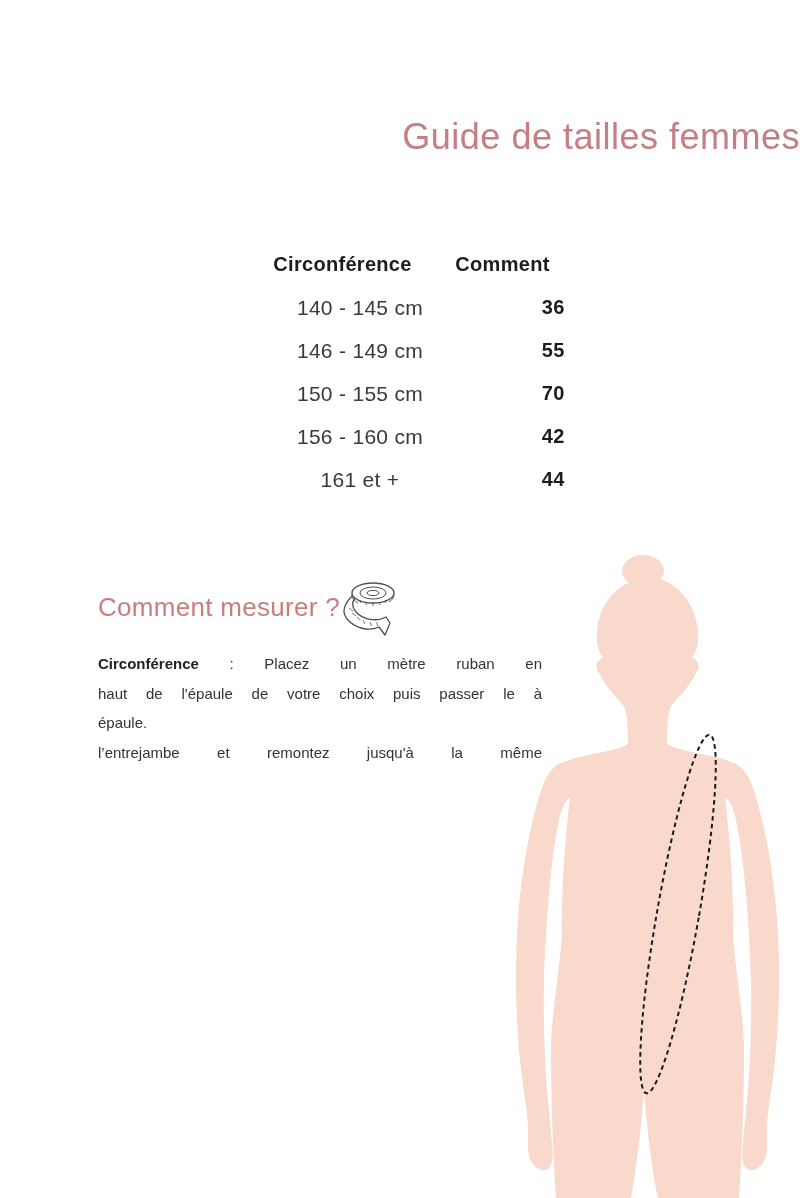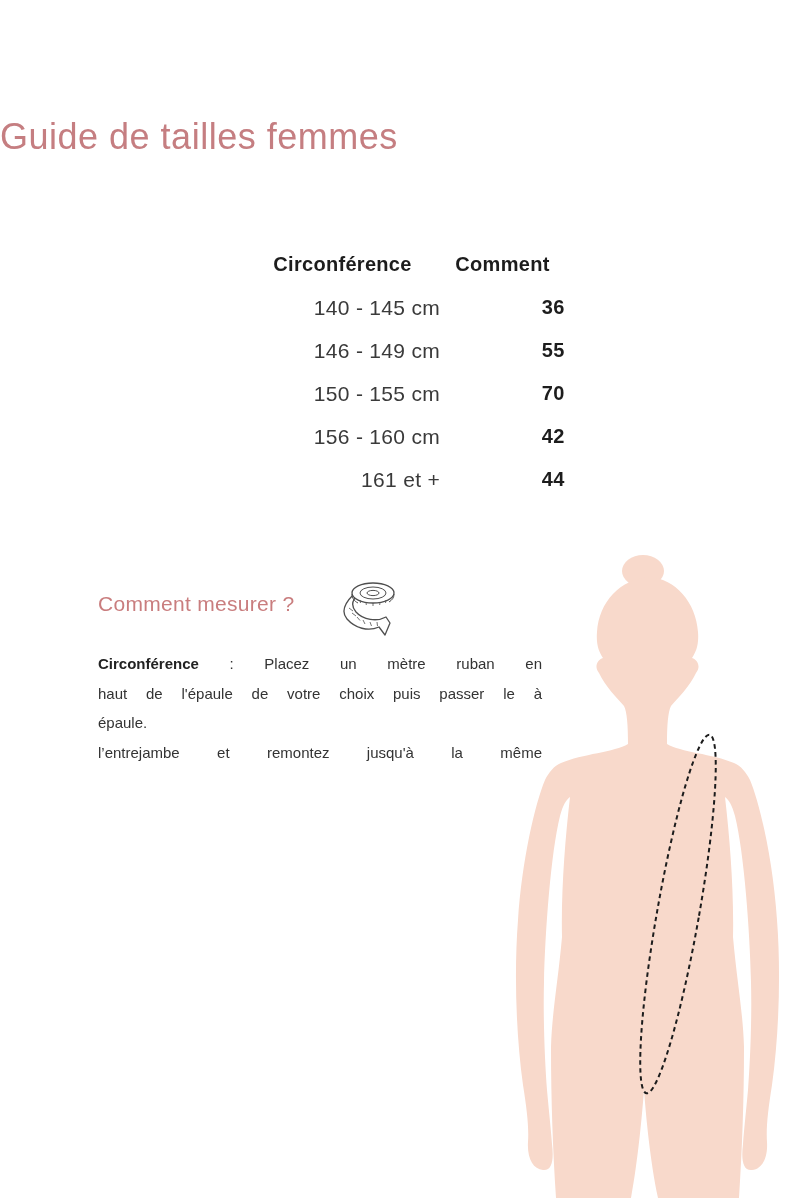--- a/index.html
+++ b/index.html
@@ -13,33 +13,33 @@
     --dash-black:#1c1c1c;
   }
   html,body{margin:0;padding:0;background:#fff;}
   body{font-family:"Liberation Sans",sans-serif;}
   .page{
     position:relative;width:800px;height:1198px;margin:0 auto;
     background:#fff;overflow:hidden;
   }
   .title{
     position:absolute;top:116px;left:0;width:100%;
-    text-align:left;font-size:36px;font-weight:400;
+    text-align:right;font-size:36px;font-weight:400;
     color:var(--accent-rose);letter-spacing:0.5px;
   }
   .size-table{position:absolute;left:245px;top:242px;}
   .trow{display:grid;grid-template-columns:195px 125px;height:43px;align-items:center;}
   .trow.thead{height:44px;}
   .tcell{text-align:center;}
   .thead .tcell{font-size:20px;font-weight:700;color:var(--table-bold);letter-spacing:0.3px;}
-  .circ{font-size:21px;color:var(--table-text);text-align:right;padding-left:35px;letter-spacing:0.3px;}
+  .circ{font-size:21px;color:var(--table-text);text-align:center;padding-left:35px;letter-spacing:0.3px;}
   .sizeval{font-size:20px;font-weight:700;color:var(--table-bold);letter-spacing:0.5px;text-align:right;}
   .measure-heading{
     position:absolute;left:98px;top:592px;
-    font-size:21px;color:var(--heading-rose);letter-spacing:0.3px;
+    font-size:26px;color:var(--heading-rose);letter-spacing:0.3px;
   }
   .tape-icon{position:absolute;left:340px;top:580px;width:60px;height:56px;}
   .instructions{
     position:absolute;left:98px;top:649px;width:444px;
     font-size:15px;line-height:29.5px;color:var(--text-dark);
   }
   .jline{text-align:justify;text-align-last:justify;}
   .jline.last{text-align-last:left;}
   .lead{font-weight:700;color:#222;}
   .silhouette{position:absolute;left:490px;top:540px;width:310px;height:658px;}

